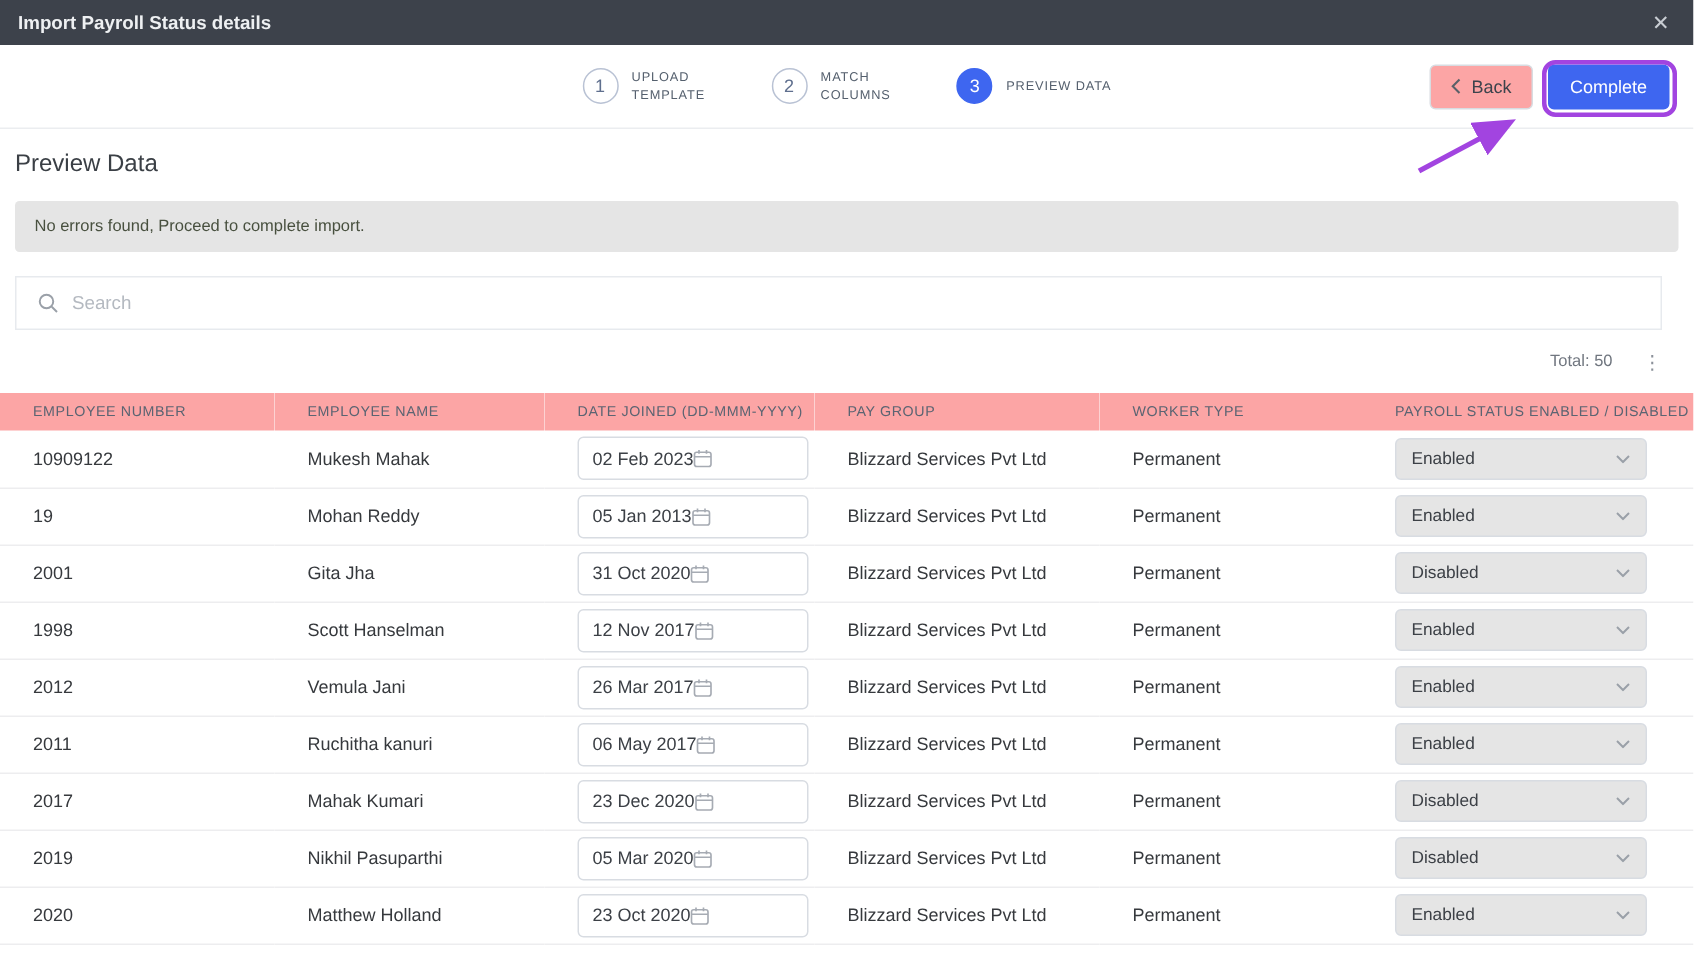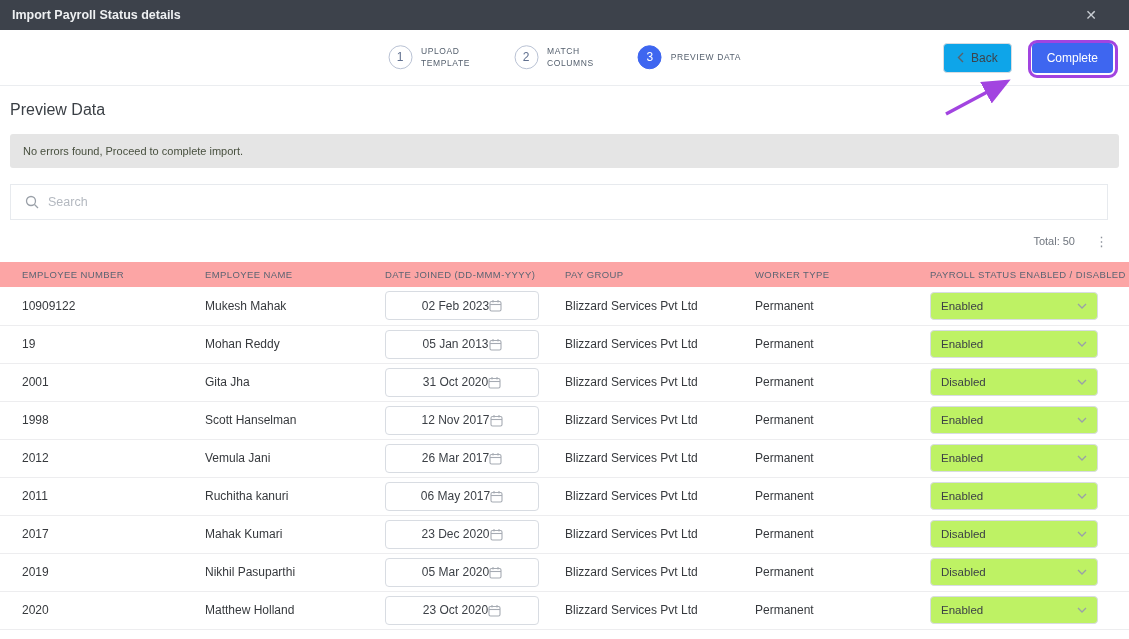--- a/index.html
+++ b/index.html
@@ -11,21 +11,21 @@
     position: relative;
   }
 
   
   .modal-header {
     height: 30px;
     background: #3d424b;
     display: flex;
     align-items: center;
     justify-content: space-between;
-    padding: 0 32px 0 12px;
+    padding: 0 16px 0 12px;
   }
   .modal-title { color: #eef0f2; font-size: 12.5px; font-weight: bold; }
   .close-x { color: #c9cdd3; font-size: 14px; line-height: 1; cursor: pointer; }
 
   
   .stepper-bar {
     height: 56px;
     border-bottom: 1px solid #ebedf0;
     position: relative;
     background: #fff;
@@ -45,29 +45,29 @@
   .step.active .step-circle { background: #3e66f0; border-color: #3e66f0; color: #fff; }
   .step-label {
     font-size: 8.5px; letter-spacing: .6px; color: #55606e; line-height: 1.5;
     text-transform: uppercase;
   }
   .header-actions {
     position: absolute; right: 16px; top: 50%; transform: translateY(-50%);
     display: flex; gap: 10px; align-items: center;
   }
   .btn-back {
-    height: 30px; padding: 0 13px; background: #0ea5e9;
+    height: 30px; padding: 0 13px; background: #fca5a5;
     border: 1px solid #d8dce1; border-radius: 4px;
     font-size: 12px; color: #3c434c; font-family: inherit;
     display: flex; align-items: center; gap: 7px; cursor: pointer; justify-content: space-between;
   }
   .btn-complete {
     height: 30px; padding: 0 15px; background: #3e66f0;
     border: none; border-radius: 4px;
-    font-size: 12px; color: #fff; font-family: inherit; cursor: pointer; margin-left: 10px;
+    font-size: 12px; color: #fff; font-family: inherit; cursor: pointer;
   }
 
   
   .annotation-box {
     position: absolute; left: 1028px; top: 40px; width: 90px; height: 38px;
     border: 3px solid #a244e0; border-radius: 9px;
     pointer-events: none; z-index: 60;
   }
   .annotation-arrow {
     position: absolute; left: 0; top: 0; width: 1129px; height: 220px;
@@ -129,30 +129,30 @@
   tbody td {
     height: 38px;
     border-bottom: 1px solid #ededef;
     font-size: 12px; color: #36393d;
     padding-left: 22px;
     white-space: nowrap; overflow: hidden;
   }
   .date-input {
     width: 154px; height: 29px;
     border: 1px solid #d8dce2; border-radius: 4px;
-    display: flex; align-items: center; justify-content: center;
+    display: flex; align-items: center; justify-content: flex-start;
     padding: 0 9px; font-size: 12px; color: #3c4046; cursor: pointer;
     background: #fff;
   }
   .status-select {
     width: 168px; height: 28px;
     border: 1px solid #d8dce2; border-radius: 4px;
     display: flex; align-items: center; justify-content: space-between;
     padding: 0 10px; font-size: 11.5px; color: #3c4046; cursor: pointer;
-    background: #bef264;
+    background: #e5e5e5;
   }
   .icon-svg { display: block; flex: none; }
 </style>
 </head>
 <body>
 
 <div class="modal-header">
   <span class="modal-title">Import Payroll Status details</span>
   <span class="close-x">✕</span>
 </div>

